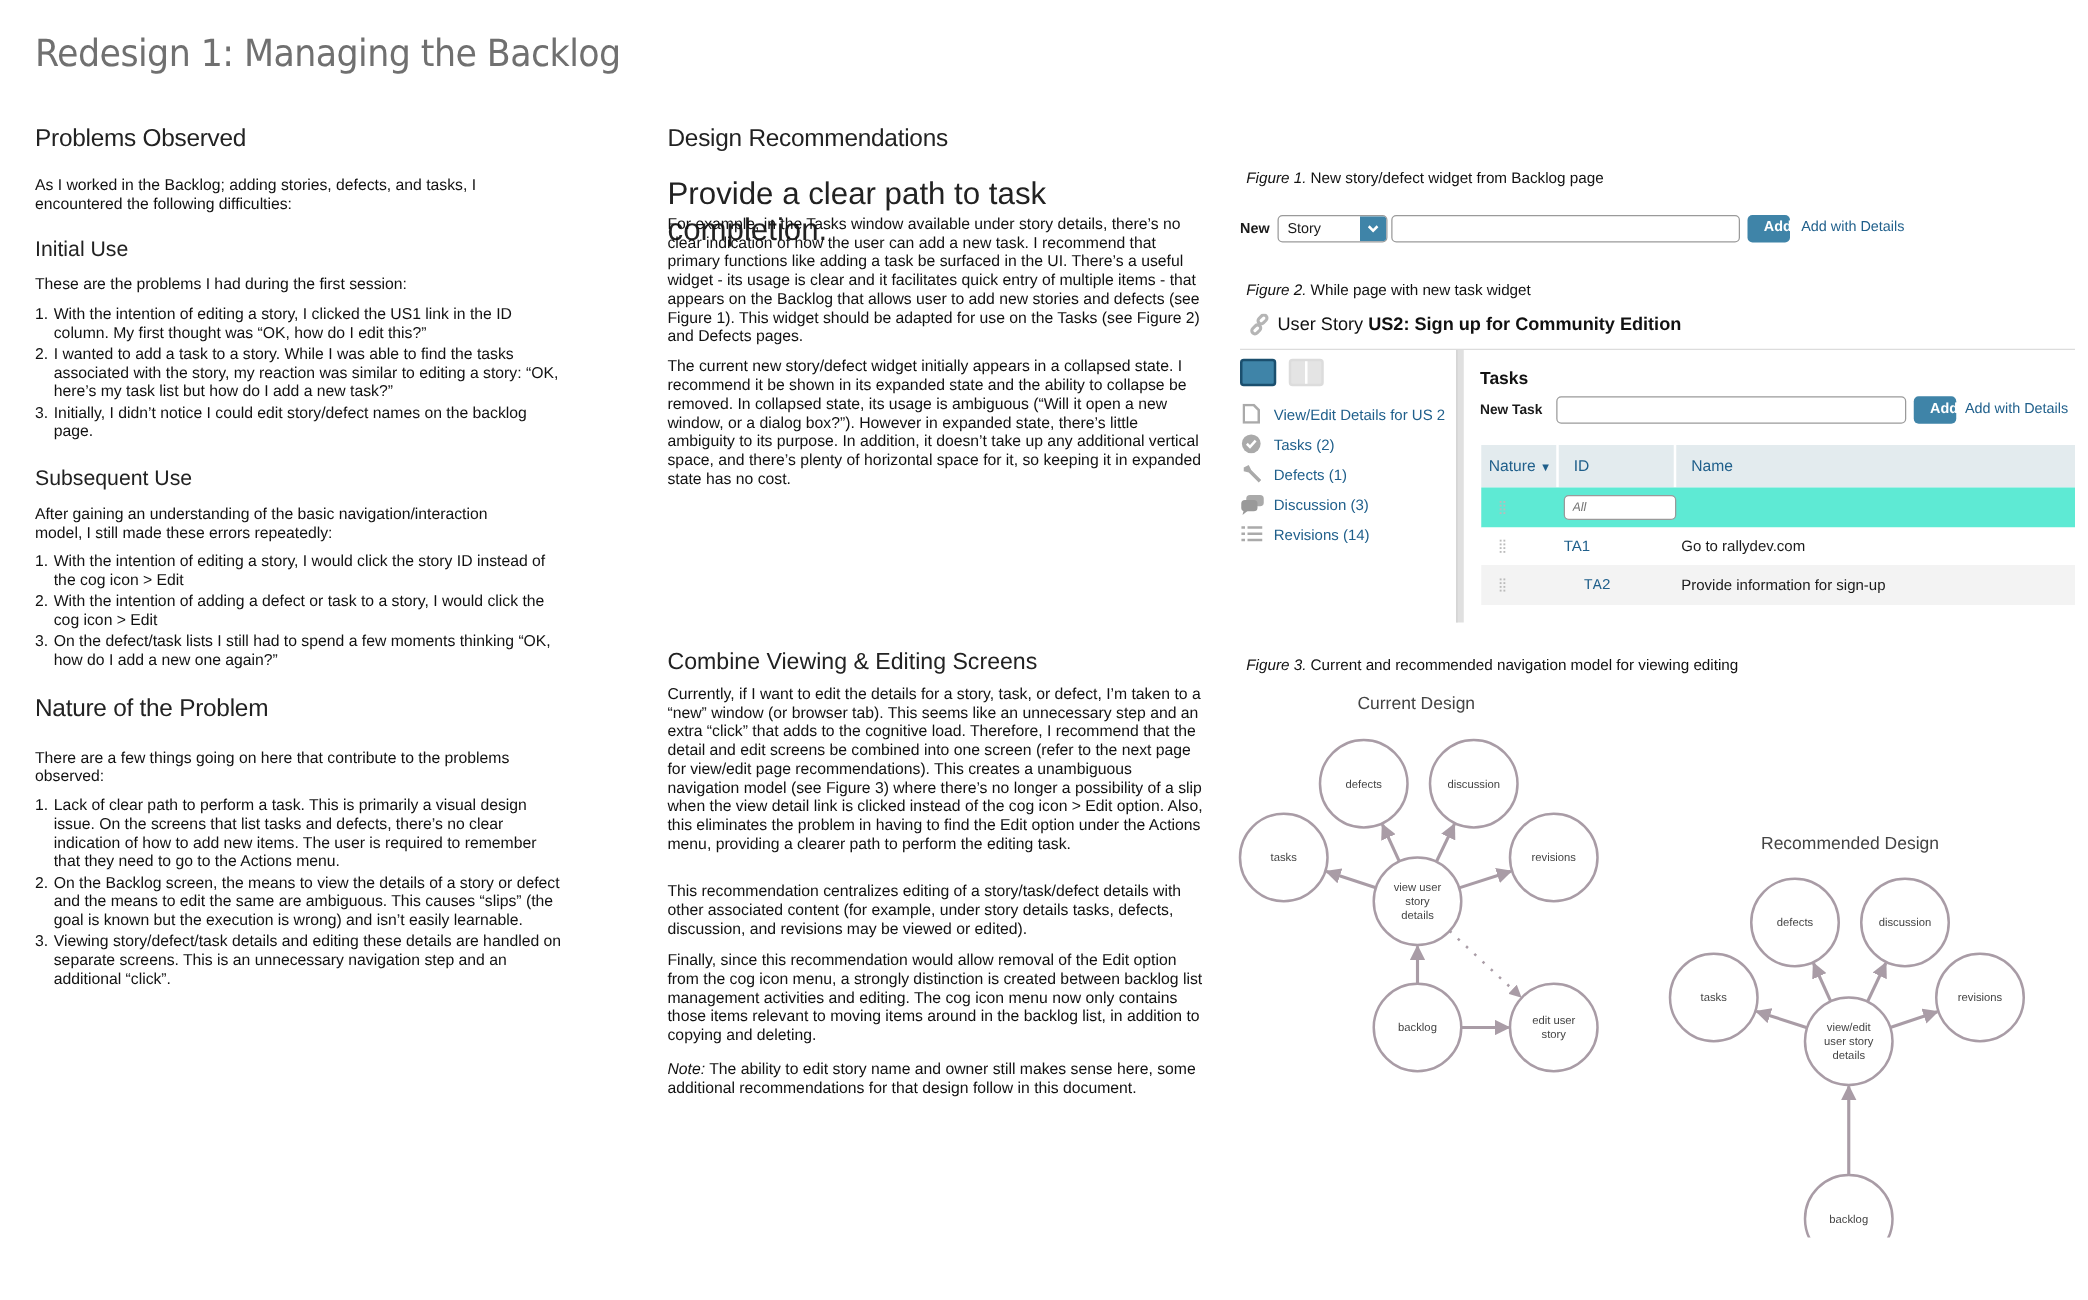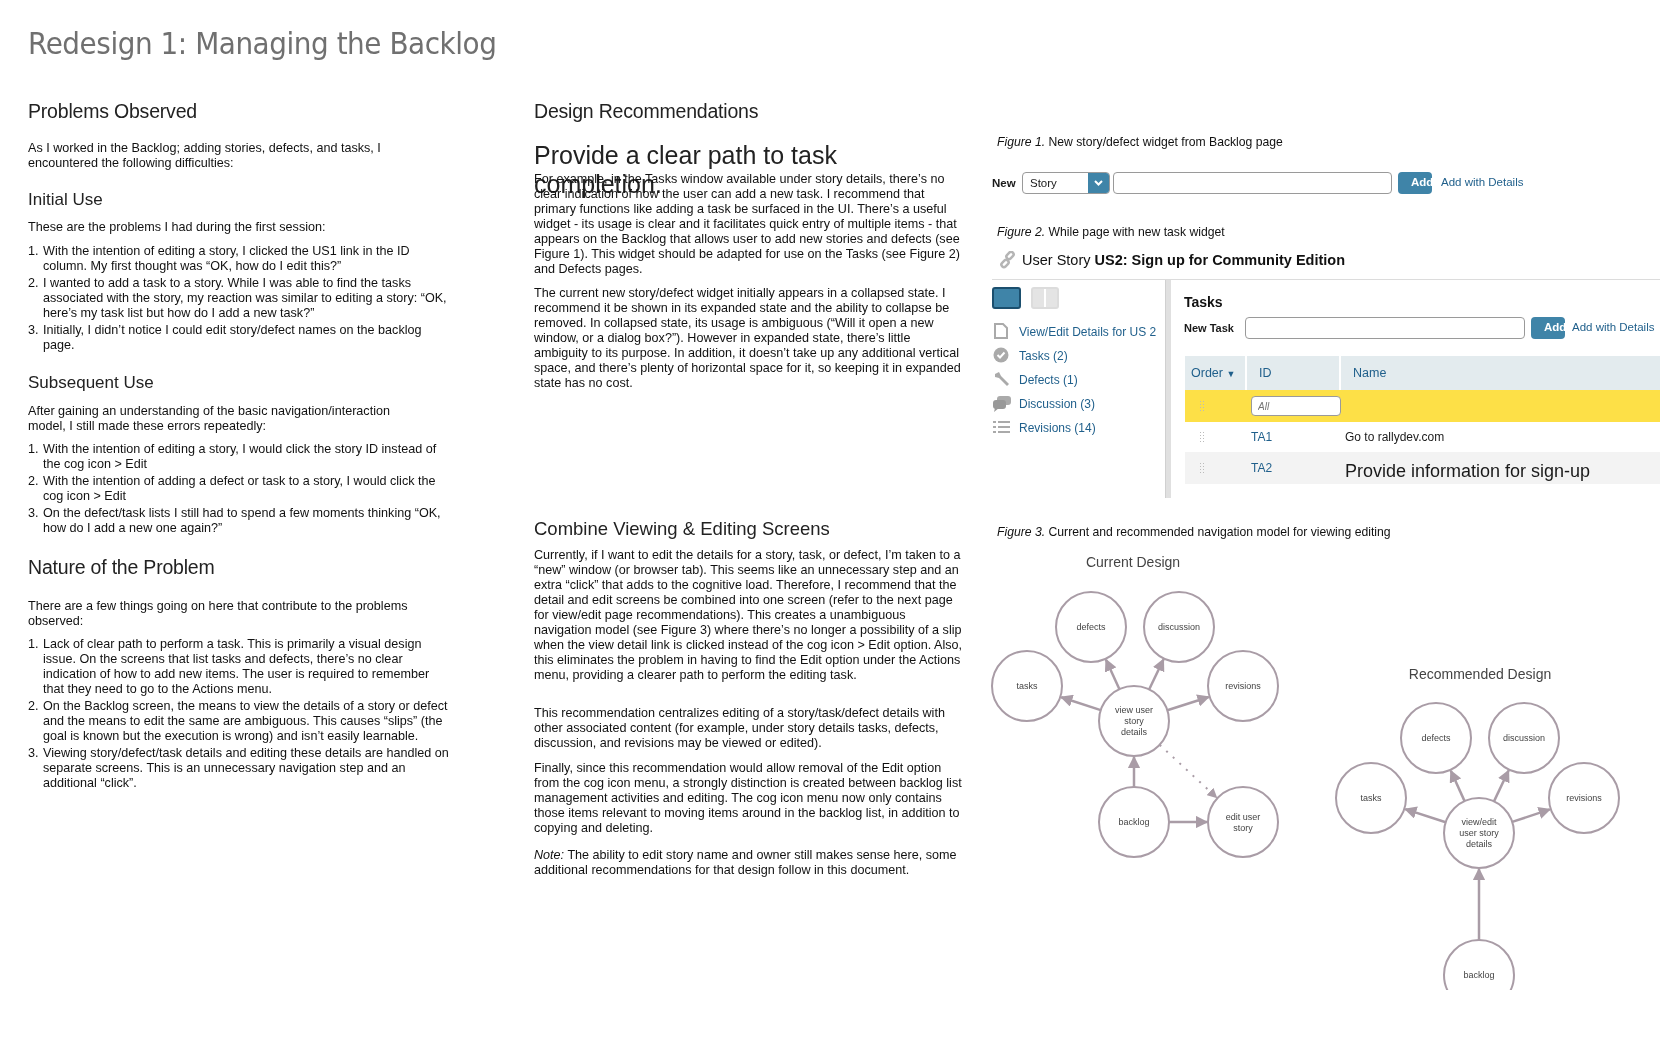--- a/index.html
+++ b/index.html
@@ -143,39 +143,39 @@
 
 <div class="abs" style="left:1165px; top:280px; width:6px; height:218px; background:#e0e0e0; border-left:1px solid #d0d0d0;"></div>
 
 <div class="abs" style="left:1184px; top:294px; font-size:14px; font-weight:bold; color:#111;">Tasks</div>
 <div class="abs" style="left:1184px; top:322px; font-size:11px; font-weight:bold;text-align:right;">New Task</div>
 <input class="abs input" style="left: 1245px; top: 317px; width: 280px;" value="">
 <div class="abs btn-add" style="left:1531px; top:317px; width:34px;">Add</div>
 <div class="abs link" style="left:1572px; top:321px; font-size:11.5px;">Add with Details</div>
 
 <div class="abs" style="left:1185px; top:356px; width:475px; height:34px; background:#e3ebee;">
-  <div class="abs th" style="left:6px; top:10px;"><span>Order</span> <span style="font-size:9px;">▼</span></div>
+  <div class="abs th" style="left:6px; top:10px;"><span>Nature</span> <span style="font-size:9px;">▼</span></div>
   <div class="abs" style="left:60px; top:0; width:2px; height:34px; background:#fff;"></div>
   <div class="abs th" style="left:74px; top:10px;">ID</div>
   <div class="abs" style="left:154px; top:0; width:2px; height:34px; background:#fff;"></div>
   <div class="abs th" style="left:168px; top:10px;">Name</div>
 </div>
-<div class="abs" style="left:1185px; top:390px; width:475px; height:32px; background:#fde047;">
+<div class="abs" style="left:1185px; top:390px; width:475px; height:32px; background:#5eead4;">
   <div class="abs grip" style="left:14px; top:10px;"></div>
   <input class="abs input" style="left: 66px; top: 6px; width: 90px; height: 20px; font-size: 10px; font-style: italic; padding-left: 6px; font-family: &quot;Liberation Sans&quot;, sans-serif;" placeholder="All">
 </div>
 <div class="abs" style="left:1185px; top:422px; width:475px; height:30px; background:#fff;">
   <div class="abs grip" style="left:14px; top:9px;"></div>
   <div class="abs link" style="left:66px; top:8px; font-size:12px;">TA1</div>
   <div class="abs" style="left:160px; top:8px; font-size:12px;">Go to rallydev.com</div>
 </div>
 <div class="abs" style="left:1185px; top:452px; width:475px; height:32px; background:#f3f3f3;">
   <div class="abs grip" style="left:14px; top:10px;"></div>
-  <div class="abs link" style="left:66px; top:9px; font-size:12px;">TA2</div>
-  <div class="abs" style="left:160px; top:9px; font-size:18px;">Provide information for sign-up</div>
+  <div class="abs link" style="left:82px; top:9px; font-size:12px;font-family:Liberation Mono, monospace;">TA2</div>
+  <div class="abs" style="left:160px; top:9px; font-size:12px;">Provide information for sign-up</div>
 </div>
 
 <div class="abs cap" style="left:997px; top:525px;"><i>Figure 3.</i><span> Current and recommended navigation model for viewing editing</span></div>
 
 <svg class="abs" style="left:980px; top:550px;" width="690" height="440">
   <defs>
     <marker id="arr" viewBox="0 0 10 10" refX="9" refY="5" markerWidth="5" markerHeight="5" orient="auto">
       <path d="M0 0 L10 5 L0 10 Z" fill="#a99ca6"></path>
     </marker>
   </defs>

